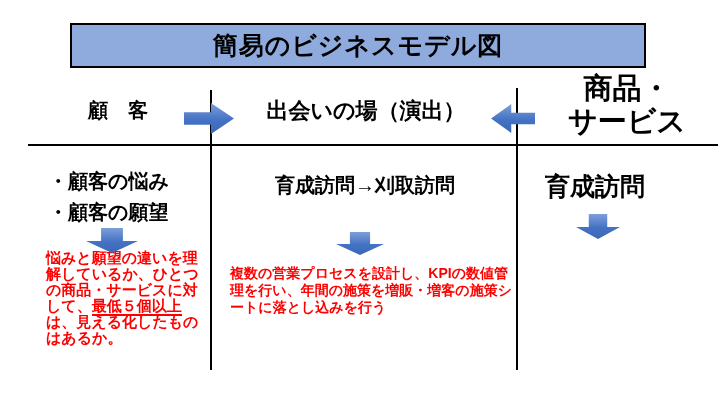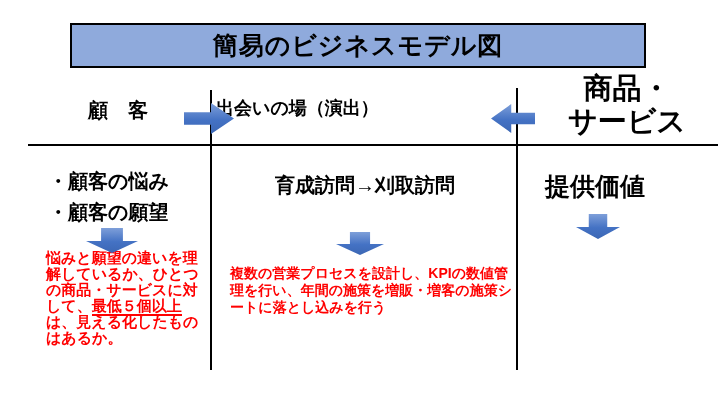--- a/index.html
+++ b/index.html
@@ -15,21 +15,21 @@
   }
   .title-box span { font-size:25px; font-weight:bold; color:#000; letter-spacing:1px; }
 
   .vline,.hline { position:absolute; background:var(--line-black,#000); z-index:1; }
   .vline-1 { left:210px; top:90px; width:2px; height:280px; }
   .vline-2 { left:516px; top:88px; width:2px; height:282px; }
   .hline   { left:28px; top:144px; width:690px; height:2px; }
 
   .hdr { position:absolute; font-weight:bold; color:#000; z-index:2; }
   .hdr-customer { left:38px;  top:97px; width:160px; text-align:center; font-size:20px; }
-  .hdr-meeting  { left:216px; top:96px; width:300px; text-align:left; font-size:18px; }
+  .hdr-meeting  { left:216px; top:96px; width:300px; text-align:center; font-size:22px; }
   .hdr-product  { left:536px; top:72px; width:182px; text-align:center; font-size:29px; line-height:33px; }
 
   .arrow, .down-arrow {
     position:absolute; z-index:3;
     background:linear-gradient(180deg,#7e9fd9 0%, var(--arrow-blue,#4472C4) 55%, #3c67b4 100%);
   }
   .arrow-right { left:184px; top:103px; width:50px; height:31px;
     clip-path:polygon(0% 30%,54% 30%,54% 0%,100% 50%,54% 100%,54% 70%,0% 70%); }
   .arrow-left  { left:491px; top:104px; width:44px; height:29px;
     clip-path:polygon(100% 30%,46% 30%,46% 0%,0% 50%,46% 100%,46% 70%,100% 70%); }
@@ -77,16 +77,16 @@
   </div>
   <div class="down-arrow da-1"></div>
   <div class="note note-1"><span>悩みと願望の違いを理解しているか、ひとつの商品・サービスに対して、</span><span class="u">最低５個以上</span><span>は、見える化したものはあるか。</span></div>
 
   <div class="items items-meeting">
     <div>育成訪問→刈取訪問</div>
   </div>
   <div class="down-arrow da-2"></div>
   <div class="note note-2"><span>複数の営業プロセスを設計し、KPIの数値管理を行い、年間の施策を増販・増客の施策シートに落とし込みを行う</span></div>
 
-  <div class="items item-product">提供価値</div>
+  <div class="items item-product">育成訪問</div>
   <div class="down-arrow da-3"></div>
 
 </div>
 
 </body></html>

